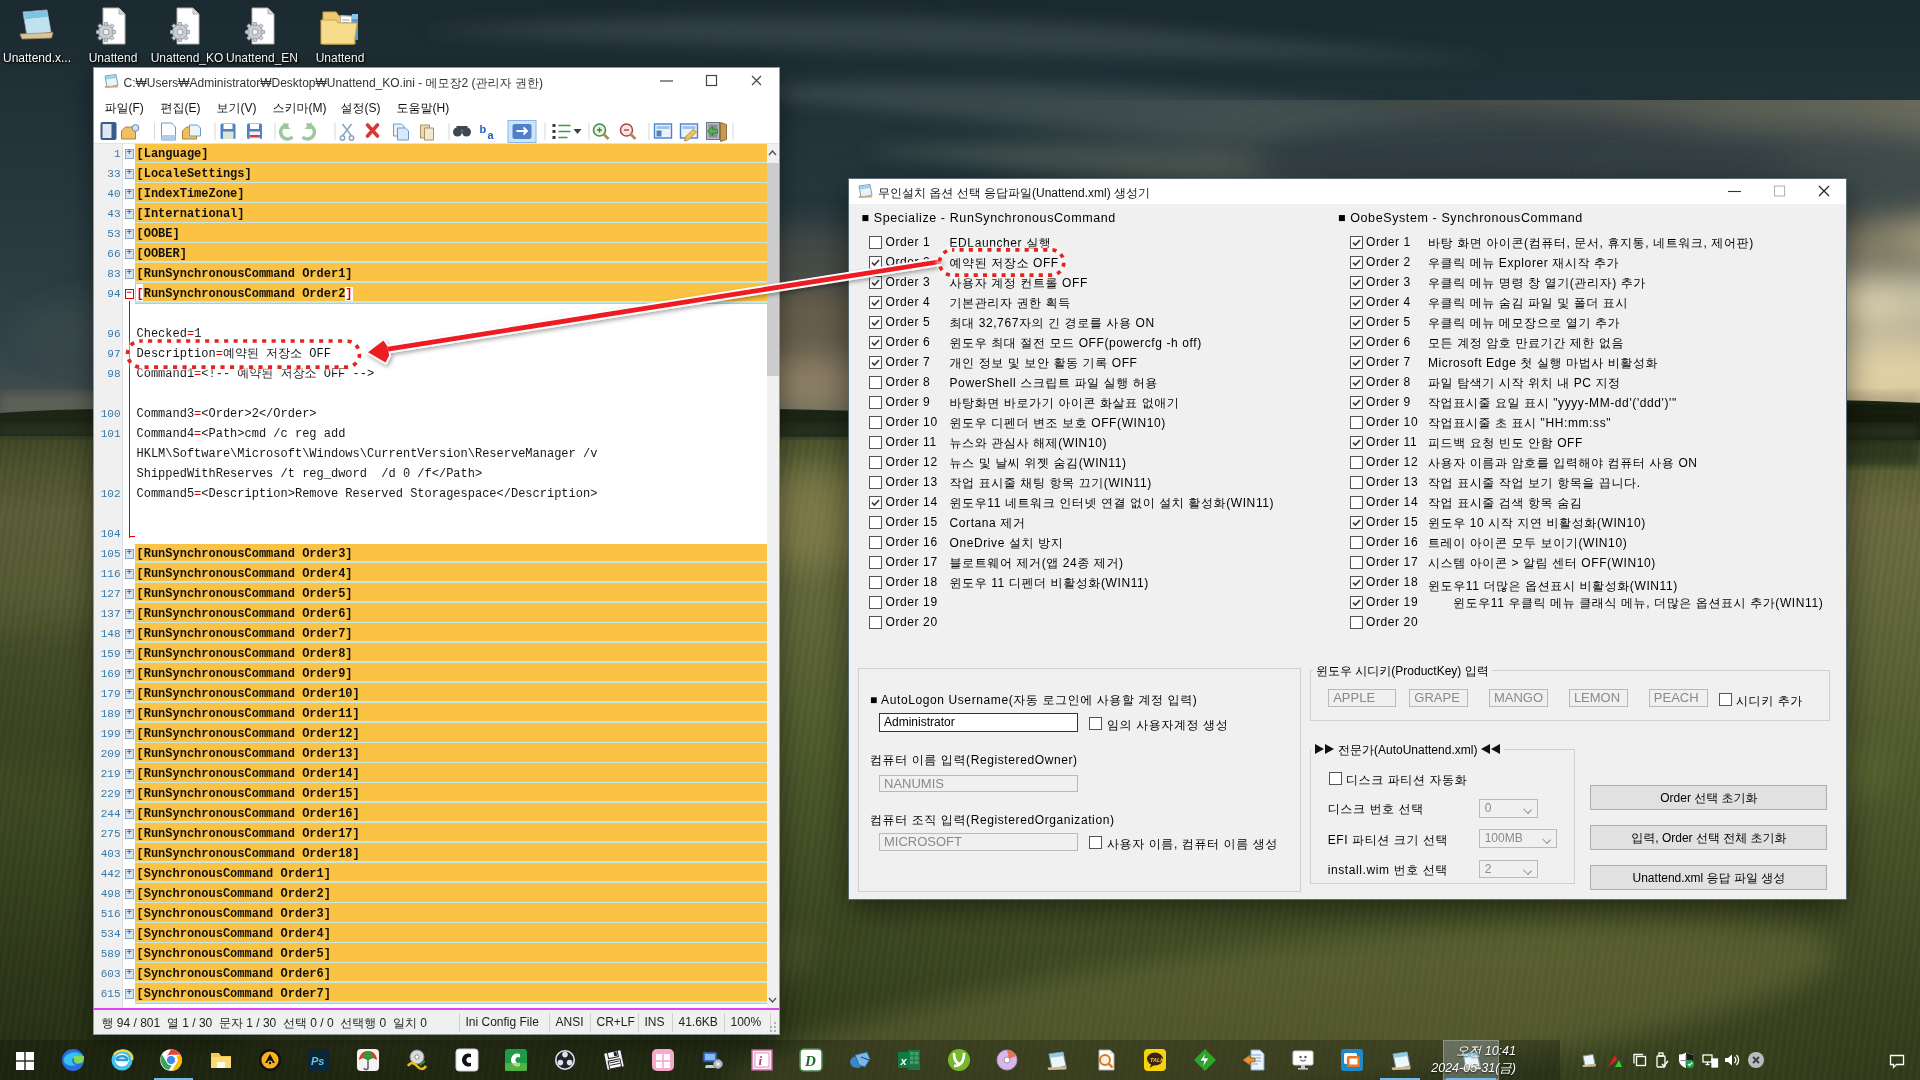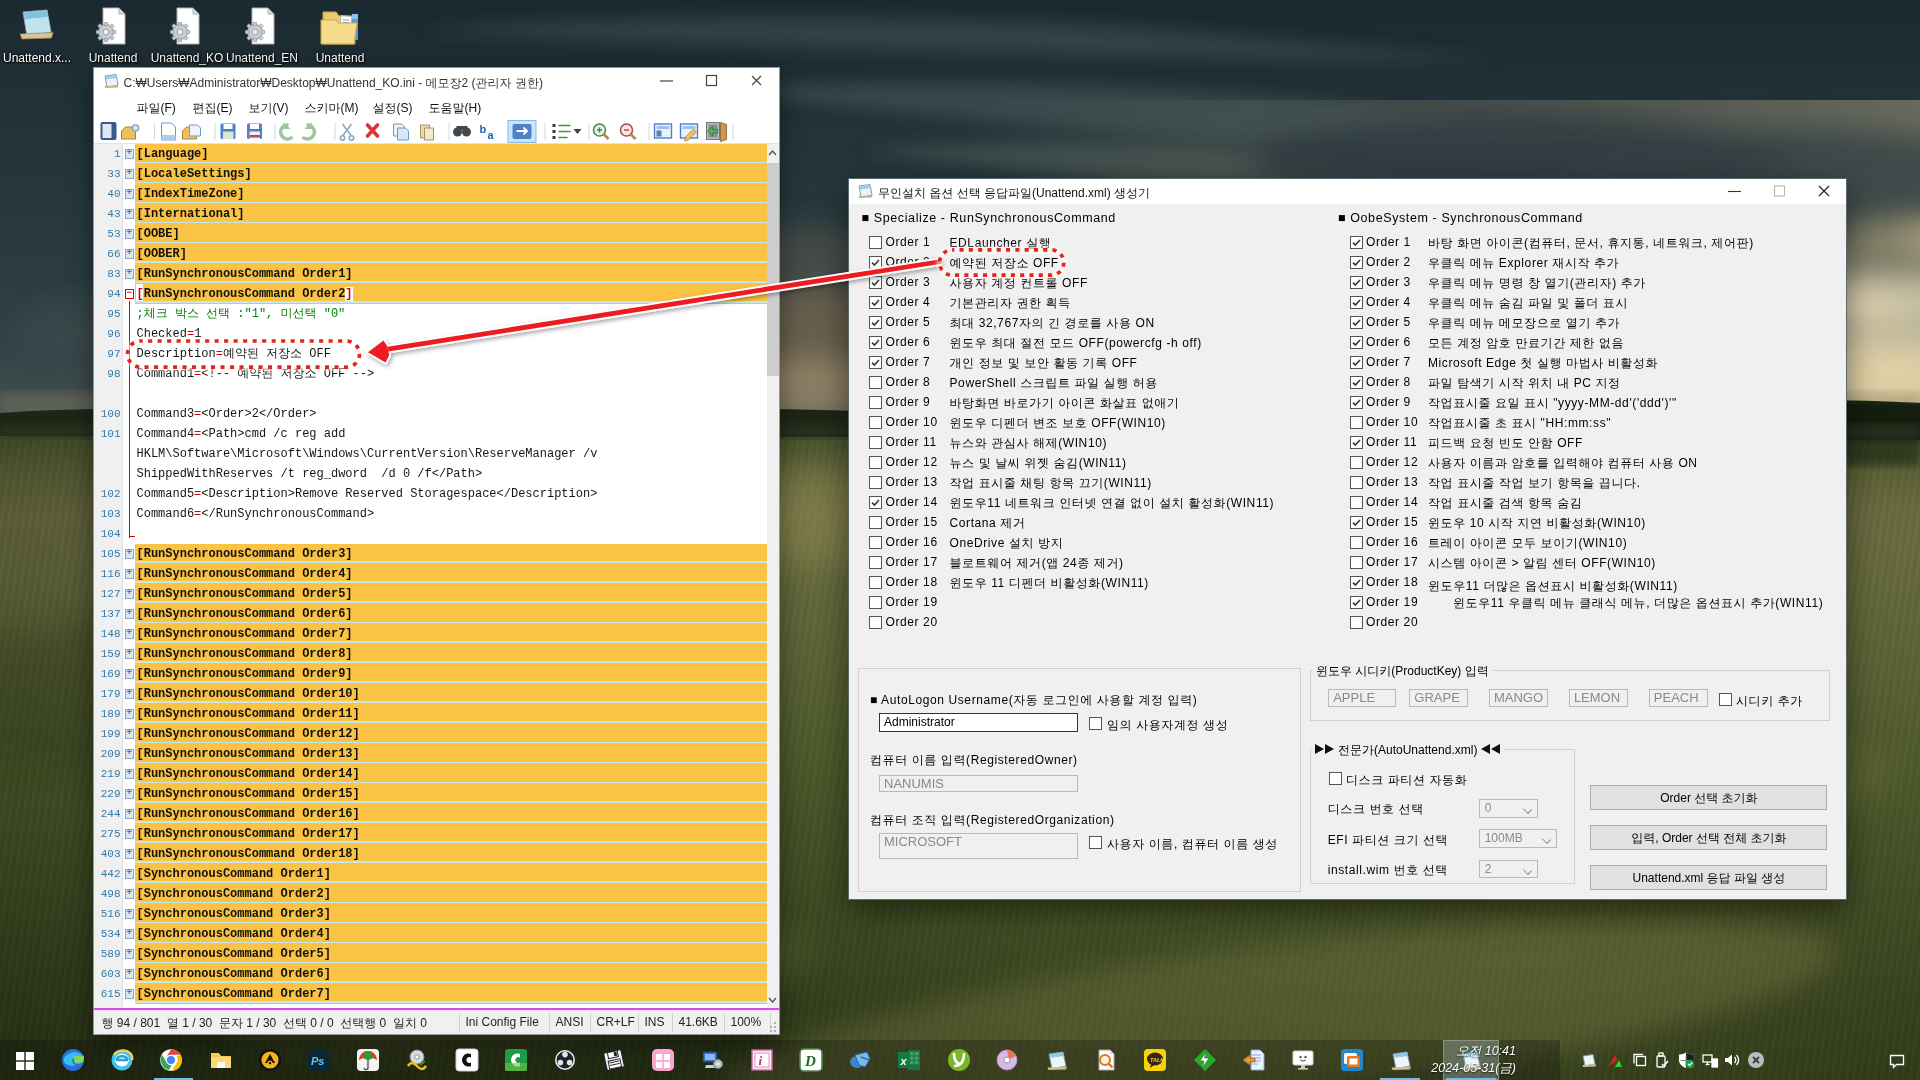--- a/index.html
+++ b/index.html
@@ -9,21 +9,21 @@
 
 .dicon{position:absolute;width:74px;text-align:center;color:#fff;font-size:12px;}
 .dicon .glyph{height:42px;margin-bottom:3px;}
 .dicon .cap{text-shadow:1px 1px 2px #000,0 0 3px #000;line-height:14px;}
 
 
 #ed{position:absolute;left:92.5px;top:66.5px;width:687px;height:968px;background:#fff;
  border:1px solid #8e9aa0;box-shadow:0 8px 24px rgba(0,0,0,.45);}
 #ed .tbar{position:absolute;left:0;top:0;right:0;height:27px;background:#fff;}
 #ed .title{position:absolute;left:30px;top:7px;font-size:12px;color:#333;white-space:nowrap}
-#ed .menu{position:absolute;left:0;top:27px;right:0;height:24px;background:#fff;font-size:12px;color:#111;margin-left:32px;}
+#ed .menu{position:absolute;left:0;top:27px;right:0;height:24px;background:#fff;font-size:12px;color:#111;}
 #ed .menu span{position:absolute;top:5px}
 #ed .toolbar{position:absolute;left:0;top:51px;right:0;height:25px;background:#fff;border-bottom:1px solid #e4e4e4;}
 #ed .txt{position:absolute;left:0;top:76px;right:0;bottom:25.5px;background:#fff;overflow:hidden;}
 #ed .gutter{position:absolute;left:0;top:0;bottom:0;width:29px;background:#f0f0f0;border-right:1px solid #e0e0e0;}
 #ed .sbar{position:absolute;right:0;top:0;bottom:0;width:11.5px;background:#f0f0f0;}
 #ed .thumb{position:absolute;right:0;width:11.5px;background:#cdcdcd;}
 #ed .status{position:absolute;left:0;bottom:0;right:0;height:25.5px;background:#f0f0f0;border-top:2px solid #d946ef;
  font-size:12px;color:#222;white-space:nowrap;}
 .row{position:absolute;left:0;height:20px;width:675px;font:12px "Liberation Mono",monospace;line-height:20px;white-space:pre;}
 .row .ln{position:absolute;left:0;width:27px;text-align:right;color:#3579a8;font-size:11px;}
@@ -361,30 +361,28 @@
  <div class="txt">
    <div class="gutter"></div>
    <div class="row secrow" style="top:0.0px"><span class="ln">1</span><span class="fold">+</span><span class="sectxt">[Language]</span></div>
 <div class="row secrow" style="top:20.0px"><span class="ln">33</span><span class="fold">+</span><span class="sectxt">[LocaleSettings]</span></div>
 <div class="row secrow" style="top:40.0px"><span class="ln">40</span><span class="fold">+</span><span class="sectxt">[IndexTimeZone]</span></div>
 <div class="row secrow" style="top:60.0px"><span class="ln">43</span><span class="fold">+</span><span class="sectxt">[International]</span></div>
 <div class="row secrow" style="top:80.0px"><span class="ln">53</span><span class="fold">+</span><span class="sectxt">[OOBE]</span></div>
 <div class="row secrow" style="top:100.0px"><span class="ln">66</span><span class="fold">+</span><span class="sectxt">[OOBER]</span></div>
 <div class="row secrow" style="top:120.0px"><span class="ln">83</span><span class="fold">+</span><span class="sectxt">[RunSynchronousCommand Order1]</span></div>
 <div class="row secrow" style="top:140.0px"><span class="ln">94</span><span class="fold foldr">−</span><span class="b94w"></span><span class="sectxt"><span class="red">[</span>RunSynchronousCommand Order2<span class="red bw">]</span></span></div>
-<div class="row coderow" style="top:160.0px"><span class="ln">95</span><span class="grn">;체크 박스 선택 :"1", 미선택 "0"</span></div>
 <div class="row coderow" style="top:180.0px"><span class="ln">96</span><span class="blk">Checked</span><span class="red">=</span><span class="blk">1</span></div>
 <div class="row coderow" style="top:200.0px"><span class="ln">97</span><span class="blk">Description</span><span class="red">=</span><span class="blk">예약된 저장소 OFF</span></div>
 <div class="row coderow" style="top:220.0px"><span class="ln">98</span><span class="blk">Command1</span><span class="red">=</span><span class="blk">&lt;!-- 예약된 저장소 OFF --&gt;</span></div>
 <div class="row coderow" style="top:260.0px"><span class="ln">100</span><span class="blk">Command3</span><span class="red">=</span><span class="blk">&lt;Order&gt;2&lt;/Order&gt;</span></div>
 <div class="row coderow" style="top:280.0px"><span class="ln">101</span><span class="blk">Command4</span><span class="red">=</span><span class="blk">&lt;Path&gt;cmd /c reg add</span></div>
 <div class="row coderow" style="top:300.0px"><span class="ln"></span><span class="blk">HKLM\Software\Microsoft\Windows\CurrentVersion\ReserveManager /v</span></div>
 <div class="row coderow" style="top:320.0px"><span class="ln"></span><span class="blk">ShippedWithReserves /t reg_dword  /d 0 /f&lt;/Path&gt;</span></div>
 <div class="row coderow" style="top:340.0px"><span class="ln">102</span><span class="blk">Command5</span><span class="red">=</span><span class="blk">&lt;Description&gt;Remove Reserved Storagespace&lt;/Description&gt;</span></div>
-<div class="row coderow" style="top:360.0px"><span class="ln">103</span><span class="blk">Command6</span><span class="red">=</span><span class="blk">&lt;/RunSynchronousCommand&gt;</span></div>
 <div class="row coderow" style="top:380.0px"><span class="ln">104</span></div>
 <div class="row secrow" style="top:400.0px"><span class="ln">105</span><span class="fold">+</span><span class="sectxt">[RunSynchronousCommand Order3]</span></div>
 <div class="row secrow" style="top:420.0px"><span class="ln">116</span><span class="fold">+</span><span class="sectxt">[RunSynchronousCommand Order4]</span></div>
 <div class="row secrow" style="top:440.0px"><span class="ln">127</span><span class="fold">+</span><span class="sectxt">[RunSynchronousCommand Order5]</span></div>
 <div class="row secrow" style="top:460.0px"><span class="ln">137</span><span class="fold">+</span><span class="sectxt">[RunSynchronousCommand Order6]</span></div>
 <div class="row secrow" style="top:480.0px"><span class="ln">148</span><span class="fold">+</span><span class="sectxt">[RunSynchronousCommand Order7]</span></div>
 <div class="row secrow" style="top:500.0px"><span class="ln">159</span><span class="fold">+</span><span class="sectxt">[RunSynchronousCommand Order8]</span></div>
 <div class="row secrow" style="top:520.0px"><span class="ln">169</span><span class="fold">+</span><span class="sectxt">[RunSynchronousCommand Order9]</span></div>
 <div class="row secrow" style="top:540.0px"><span class="ln">179</span><span class="fold">+</span><span class="sectxt">[RunSynchronousCommand Order10]</span></div>
 <div class="row secrow" style="top:560.0px"><span class="ln">189</span><span class="fold">+</span><span class="sectxt">[RunSynchronousCommand Order11]</span></div>
@@ -660,21 +658,21 @@
 <div class="dlbl" style="left:517px;top:436.7px">Order 20</div>
 
  <div class="gbox" style="left:9.2px;top:489.2px;width:442.8px;height:224.5px"></div>
  <div class="dlbl" style="left:21px;top:513px">■ AutoLogon Username(자동 로그인에 사용할 계정 입력)</div>
  <div class="tfield" style="left:30px;top:534.7px;width:199.3px;height:18.5px">Administrator</div>
  <div class="cbx" style="left:240.4px;top:538.1px"></div>
     <div class="dlbl" style="left:258px;top:538.5px">임의 사용자계정 생성</div>
  <div class="dlbl" style="left:21px;top:573px">컴퓨터 이름 입력(RegisteredOwner)</div>
  <div class="dfield" style="left:30px;top:596.5px;width:199.3px;height:17px">NANUMIS</div>
  <div class="dlbl" style="left:21px;top:633px">컴퓨터 조직 입력(RegisteredOrganization)</div>
- <div class="dfield" style="left:30px;top:654.5px;width:199.3px;height:26px">MICROSOFT</div>
+ <div class="dfield" style="left:30px;top:654.5px;width:199.3px;height:18px">MICROSOFT</div>
  <div class="cbx" style="left:240.4px;top:657.4px"></div>
     <div class="dlbl" style="left:258px;top:657.8px">사용자 이름, 컴퓨터 이름 생성</div>
 
  <div class="gbox" style="left:460.6px;top:491.3px;width:520.1px;height:51.5px"></div>
  <div class="gcap" style="left:464px;top:484px">윈도우 시디키(ProductKey) 입력</div>
  <div class="dfield" style="left:479.2px;top:510.4px;width:68px;height:18.1px">APPLE</div>
  <div class="dfield" style="left:560.3px;top:510.4px;width:58.7px;height:18.1px">GRAPE</div>
  <div class="dfield" style="left:639.9px;top:510.4px;width:58.8px;height:18.1px">MANGO</div>
  <div class="dfield" style="left:719.9px;top:510.4px;width:58.7px;height:18.1px">LEMON</div>
  <div class="dfield" style="left:799.8px;top:510.4px;width:58.8px;height:18.1px">PEACH</div>

